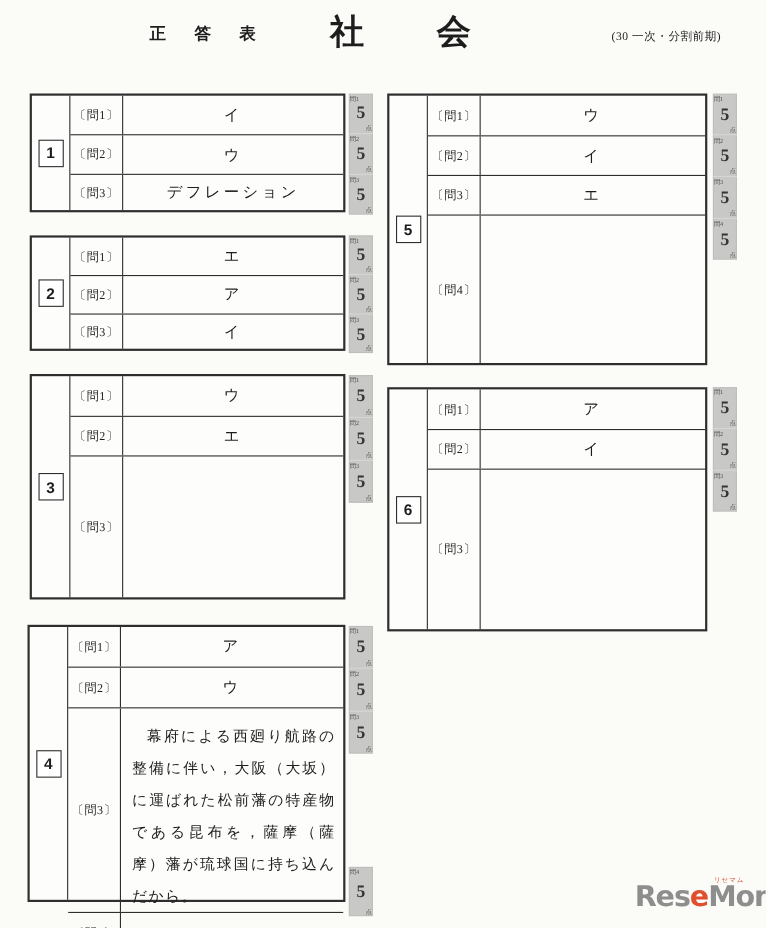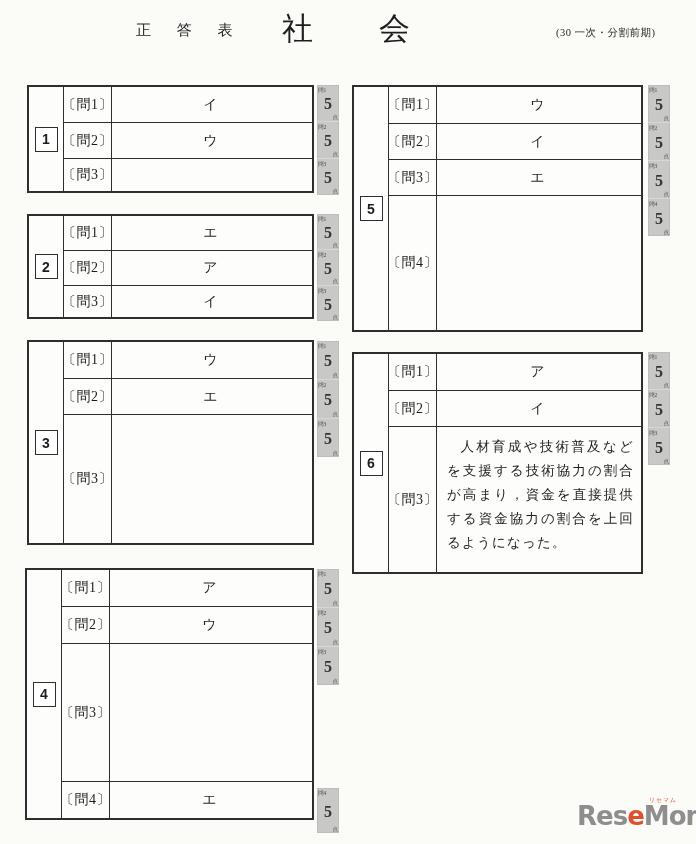--- a/index.html
+++ b/index.html
@@ -2,35 +2,35 @@
 <html><head>
 <meta charset="utf-8">
 <style>
   html,body{margin:0;padding:0}
   body{
     width:696px;height:844px;position:relative;overflow:hidden;
     background:#fbfbf8;color:#1d1d1d;
     font-family:"Liberation Serif","DejaVu Serif",serif;
   }
   
-  .hdr-left{position:absolute;left:136px;top:21px;font-size:15px;font-weight:400;letter-spacing:11px;white-space:nowrap}
-  .hdr-subject{position:absolute;left:282px;top:8px;font-size:31px;font-weight:400;letter-spacing:66px;white-space:nowrap}
+  .hdr-left{position:absolute;left:136px;top:21px;font-size:15px;font-weight:700;letter-spacing:11px;white-space:nowrap}
+  .hdr-subject{position:absolute;left:300px;top:8px;font-size:31px;font-weight:700;letter-spacing:66px;white-space:nowrap}
   .hdr-note{position:absolute;left:556px;top:26px;font-size:10.5px;letter-spacing:.5px;white-space:nowrap}
 
   
   .block{position:absolute;display:flex;border:2px solid #2e2e2e;background:#fdfdfc;box-sizing:border-box}
   .numcol{width:34px;min-width:34px;border-right:1.5px solid #2e2e2e;display:flex;align-items:center;justify-content:center}
   .numbox{width:21px;height:23px;border:1.5px solid #2e2e2e;display:flex;align-items:center;justify-content:center;
           font-size:14px;font-weight:700;font-family:"Liberation Sans","DejaVu Sans",sans-serif;background:#fff}
   .rows{flex:1;display:flex;flex-direction:column;min-width:0}
   .row{display:flex;border-bottom:1px solid #2e2e2e;box-sizing:border-box;flex:none}
   .row:last-child{border-bottom:none}
   .row.grow{flex:1}
   .qlabel{width:47px;min-width:47px;border-right:1px solid #2e2e2e;display:flex;align-items:center;justify-content:center;
-          font-size:14px;letter-spacing:.5px;white-space:nowrap}
+          font-size:11px;letter-spacing:.5px;white-space:nowrap}
   .answer{flex:1;display:flex;align-items:center;justify-content:center;font-size:14px;letter-spacing:3px;white-space:nowrap}
   .answer.long{display:block;white-space:normal;padding:8px 7px 0 10px;font-size:13.5px;line-height:24px;
                letter-spacing:1.2px;text-indent:1em;text-align:justify}
   .answer.long.lh29{line-height:29px;padding-top:11px}
 
   
   .score-strip{position:absolute;width:22px;display:flex;flex-direction:column;background:#c8c8c6;
                box-shadow:0 0 0 1px #bdbdbb inset}
   .score{position:relative;flex:none;border-bottom:1px solid #d6d6d4}
   .score:last-child{border-bottom:none}
@@ -60,20 +60,21 @@
     <div class="row" style="height:36px">
         <div class="qlabel">〔問1〕</div>
         <div class="answer">イ</div>
       </div>
     <div class="row" style="height:36px">
         <div class="qlabel">〔問2〕</div>
         <div class="answer">ウ</div>
       </div>
     <div class="row grow">
         <div class="qlabel">〔問3〕</div>
+        <div class="answer">デフレーション</div>
       </div>
   </div>
 </div>
 <div class="score-strip" style="left:317px;top:85px">
   <div class="score" style="height:36px">
       <span class="sq">問1</span>
       <span class="sv">5</span>
       <span class="su">点</span>
     </div>
   <div class="score" style="height:36px">
@@ -169,20 +170,21 @@
     <div class="row" style="height:37px">
         <div class="qlabel">〔問1〕</div>
         <div class="answer">ア</div>
       </div>
     <div class="row" style="height:37px">
         <div class="qlabel">〔問2〕</div>
         <div class="answer">ウ</div>
       </div>
     <div class="row grow">
         <div class="qlabel">〔問3〕</div>
+        <div class="answer long lh29">幕府による西廻り航路の整備に伴い，大阪（大坂）に運ばれた松前藩の特産物である昆布を，薩摩（薩摩）藩が琉球国に持ち込んだから。</div>
       </div>
     <div class="row" style="height:36px">
         <div class="qlabel">〔問4〕</div>
         <div class="answer">エ</div>
       </div>
   </div>
 </div>
 <div class="score-strip" style="left:317px;top:569px">
   <div class="score" style="height:38px">
       <span class="sq">問1</span>
@@ -261,21 +263,20 @@
     <div class="row" style="height:37px">
         <div class="qlabel">〔問1〕</div>
         <div class="answer">ア</div>
       </div>
     <div class="row" style="height:36px">
         <div class="qlabel">〔問2〕</div>
         <div class="answer">イ</div>
       </div>
     <div class="row grow">
         <div class="qlabel">〔問3〕</div>
-        <div class="answer long">人材育成や技術普及などを支援する技術協力の割合が高まり，資金を直接提供する資金協力の割合を上回るようになった。</div>
       </div>
   </div>
 </div>
 <div class="score-strip" style="left:648px;top:352px">
   <div class="score" style="height:37px">
       <span class="sq">問1</span>
       <span class="sv">5</span>
       <span class="su">点</span>
     </div>
   <div class="score" style="height:37px">

